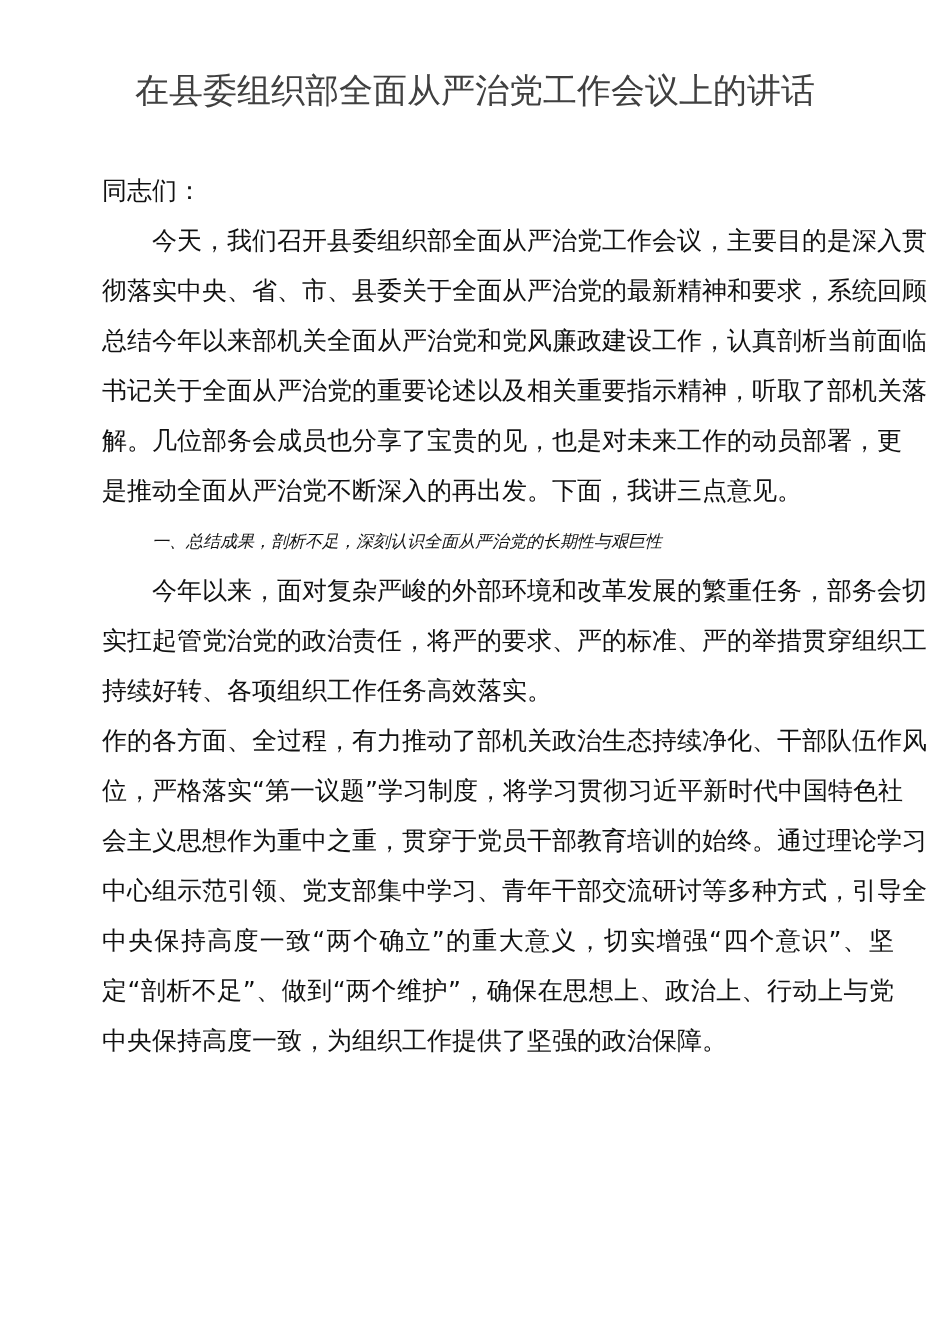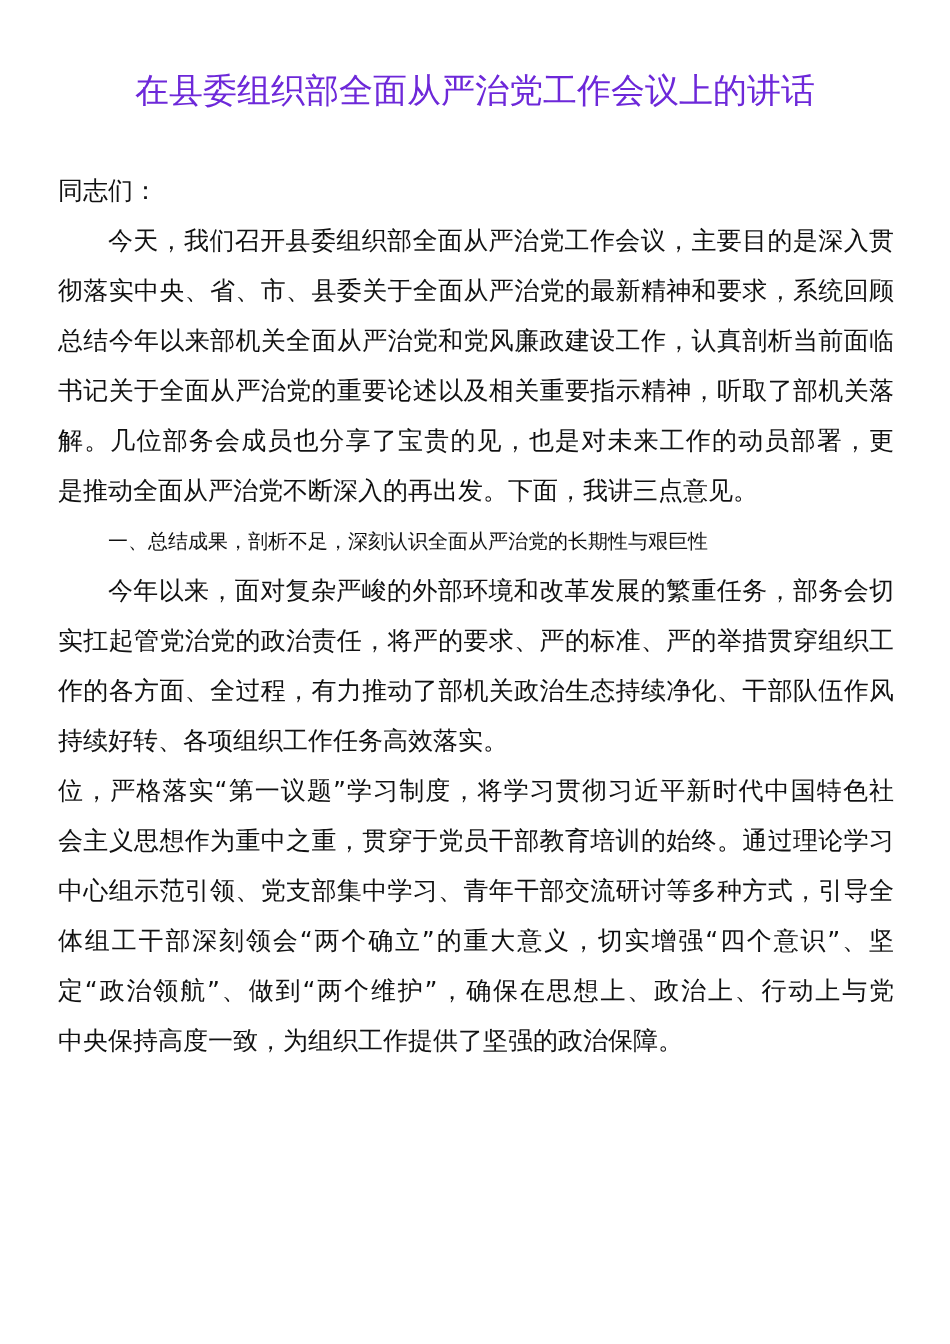--- a/index.html
+++ b/index.html
@@ -1,26 +1,26 @@
 <!DOCTYPE html>
 <html><head>
 <meta charset="utf-8">
 <style>
   html, body { margin: 0; padding: 0; background: #ffffff; }
   body { width: 950px; height: 1344px; overflow: hidden; position: relative;
          font-family: "DejaVu Sans", "Liberation Sans", sans-serif; color: #111; }
   .page { position: absolute; left: 0; top: 0; width: 950px; height: 1344px; background: #fff; }
   .title { position: absolute; left: 0; top: 66px; width: 950px; text-align: center;
-           font-size: 34px; line-height: 48px; letter-spacing: 0px; color: #6d28d9; }
+           font-size: 34px; line-height: 48px; letter-spacing: 0px; color: #404040; }
   .body-text { position: absolute; left: 58px; top: 166px; width: 836px; }
   .line { display: block; height: 50px; line-height: 50px; font-size: 25px;
-          white-space: nowrap; text-align: justify; text-align-last: justify; }
+          white-space: nowrap; text-align: justify; text-align-last: justify; margin-left: 44px; }
   .line.last { text-align-last: left; }
   .line.indent { padding-left: 50px; }
-  .line.heading { padding-left: 50px; text-align-last: left; font-size: 20px; }
+  .line.heading { padding-left: 50px; text-align-last: left; font-size: 17px; font-style: italic; }
 </style>
 </head>
 <body>
 
 <div class="page">
   <div class="title">在县委组织部全面从严治党工作会议上的讲话</div>
 
   <div class="body-text">
     <span class="line last">同志们：</span>
 
@@ -31,26 +31,26 @@
       <span class="line">书记关于全面从严治党的重要论述以及相关重要指示精神，听取了部机关落</span>
       <span class="line">解。几位部务会成员也分享了宝贵的见，也是对未来工作的动员部署，更</span>
       <span class="line last">是推动全面从严治党不断深入的再出发。下面，我讲三点意见。</span>
     </div>
 
     <span class="line heading">一、总结成果，剖析不足，深刻认识全面从严治党的长期性与艰巨性</span>
 
     <div>
       <span class="line indent">今年以来，面对复杂严峻的外部环境和改革发展的繁重任务，部务会切</span>
       <span class="line">实扛起管党治党的政治责任，将严的要求、严的标准、严的举措贯穿组织工</span>
+      <span class="line last">持续好转、各项组织工作任务高效落实。</span>
       <span class="line">作的各方面、全过程，有力推动了部机关政治生态持续净化、干部队伍作风</span>
-      <span class="line last">持续好转、各项组织工作任务高效落实。</span>
     </div>
 
     <div>
       <span class="line">位，严格落实“第一议题”学习制度，将学习贯彻习近平新时代中国特色社</span>
       <span class="line">会主义思想作为重中之重，贯穿于党员干部教育培训的始终。通过理论学习</span>
       <span class="line">中心组示范引领、党支部集中学习、青年干部交流研讨等多种方式，引导全</span>
-      <span class="line">体组工干部深刻领会“两个确立”的重大意义，切实增强“四个意识”、坚</span>
-      <span class="line">定“政治领航”、做到“两个维护”，确保在思想上、政治上、行动上与党</span>
+      <span class="line">中央保持高度一致“两个确立”的重大意义，切实增强“四个意识”、坚</span>
+      <span class="line">定“剖析不足”、做到“两个维护”，确保在思想上、政治上、行动上与党</span>
       <span class="line last">中央保持高度一致，为组织工作提供了坚强的政治保障。</span>
     </div>
   </div>
 </div>
 
 </body></html>

